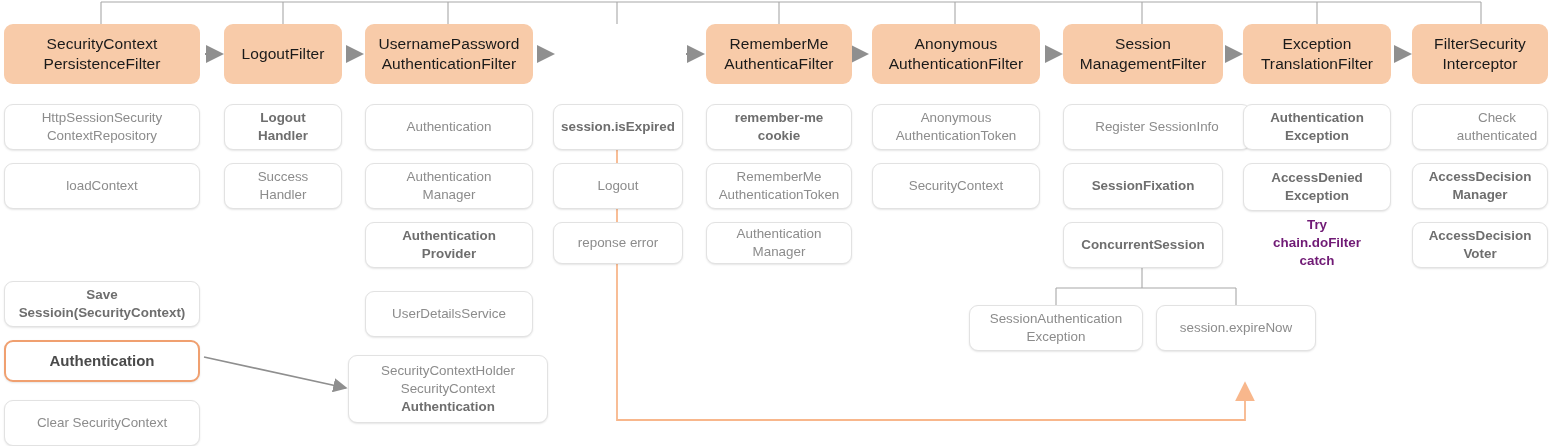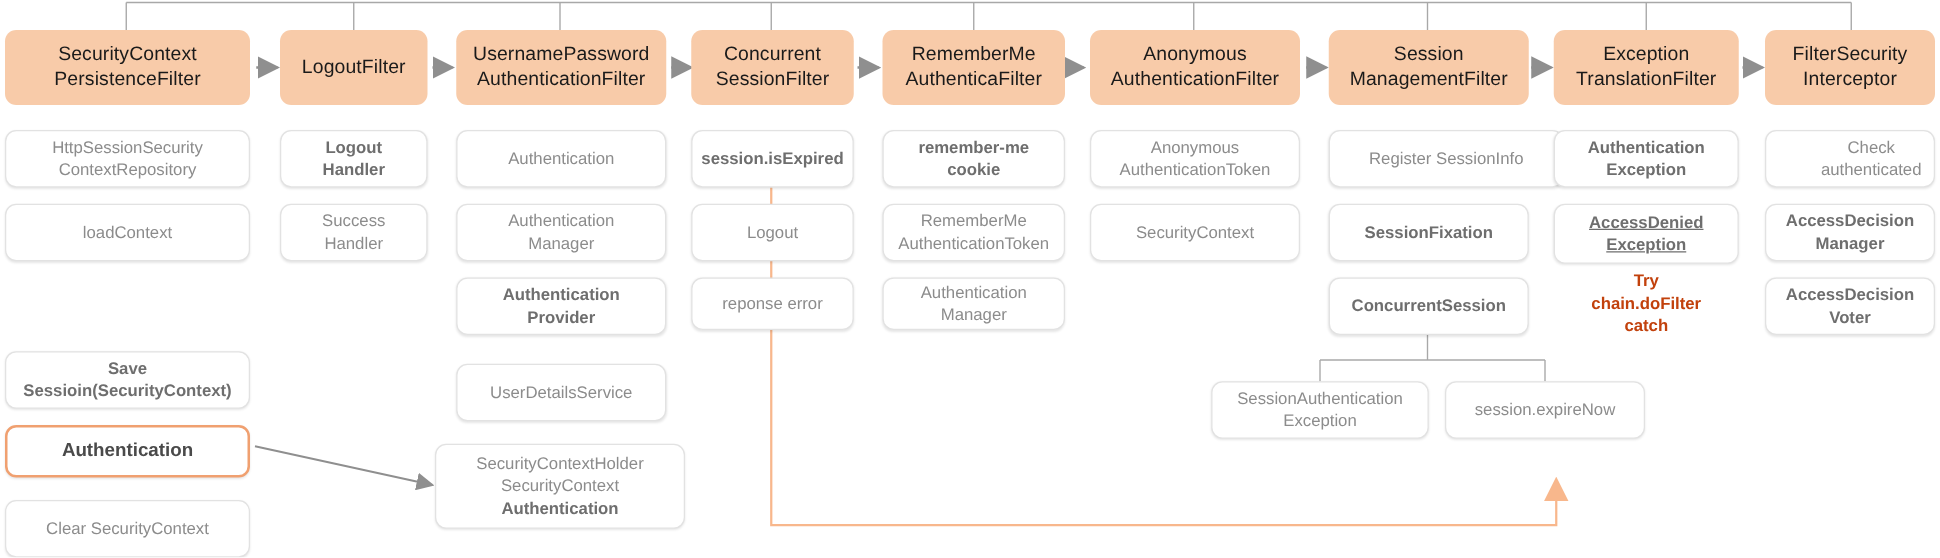--- a/index.html
+++ b/index.html
@@ -69,21 +69,21 @@
   .item-box .sub-bold {
     font-weight: bold;
     color: #6e6e6e;
   }
   .plain-text {
     position: absolute;
     display: flex;
     align-items: center;
     justify-content: center;
     text-align: center;
-    color: #c2410c;
+    color: #701a75;
     font-size: 13.4px;
     line-height: 1.34;
     font-weight: bold;
     box-sizing: border-box;
   }
   .ln { white-space: nowrap; }
 </style>
 </head>
 <body>
 
@@ -208,26 +208,20 @@
     <div class="ln">UserDetailsService</div>
   </div>
   <div class="item-box" style="left:348px; top:355px; width:200px; height:68px;">
     <div>
       <div class="ln">SecurityContextHolder</div>
       <div class="ln">SecurityContext</div>
       <div class="ln sub-bold">Authentication</div>
     </div>
   </div>
 
-  <div class="filter-box" style="left:553px; top:24px; width:130px; height:60px;">
-    <div>
-      <div class="ln">Concurrent</div>
-      <div class="ln">SessionFilter</div>
-    </div>
-  </div>
   <div class="item-box bold" style="left:553px; top:104px; width:130px; height:46px;">
     <div class="ln">session.isExpired</div>
   </div>
   <div class="item-box" style="left:553px; top:163px; width:130px; height:46px;">
     <div class="ln">Logout</div>
   </div>
   <div class="item-box" style="left:553px; top:222px; width:130px; height:42px;">
     <div class="ln">reponse error</div>
   </div>
 
@@ -302,21 +296,21 @@
       <div class="ln">Exception</div>
       <div class="ln">TranslationFilter</div>
     </div>
   </div>
   <div class="item-box bold" style="left:1243px; top:104px; width:148px; height:46px;">
     <div>
       <div class="ln">Authentication</div>
       <div class="ln">Exception</div>
     </div>
   </div>
-  <div class="item-box bold" style="left:1243px; top:163px; width:148px; height:48px;text-decoration:underline;">
+  <div class="item-box bold" style="left:1243px; top:163px; width:148px; height:48px;">
     <div>
       <div class="ln">AccessDenied</div>
       <div class="ln">Exception</div>
     </div>
   </div>
   <div class="plain-text" style="left:1243px; top:216px; width:148px; height:54px;">
     <div>
       <div class="ln">Try</div>
       <div class="ln">chain.doFilter</div>
       <div class="ln">catch</div>

